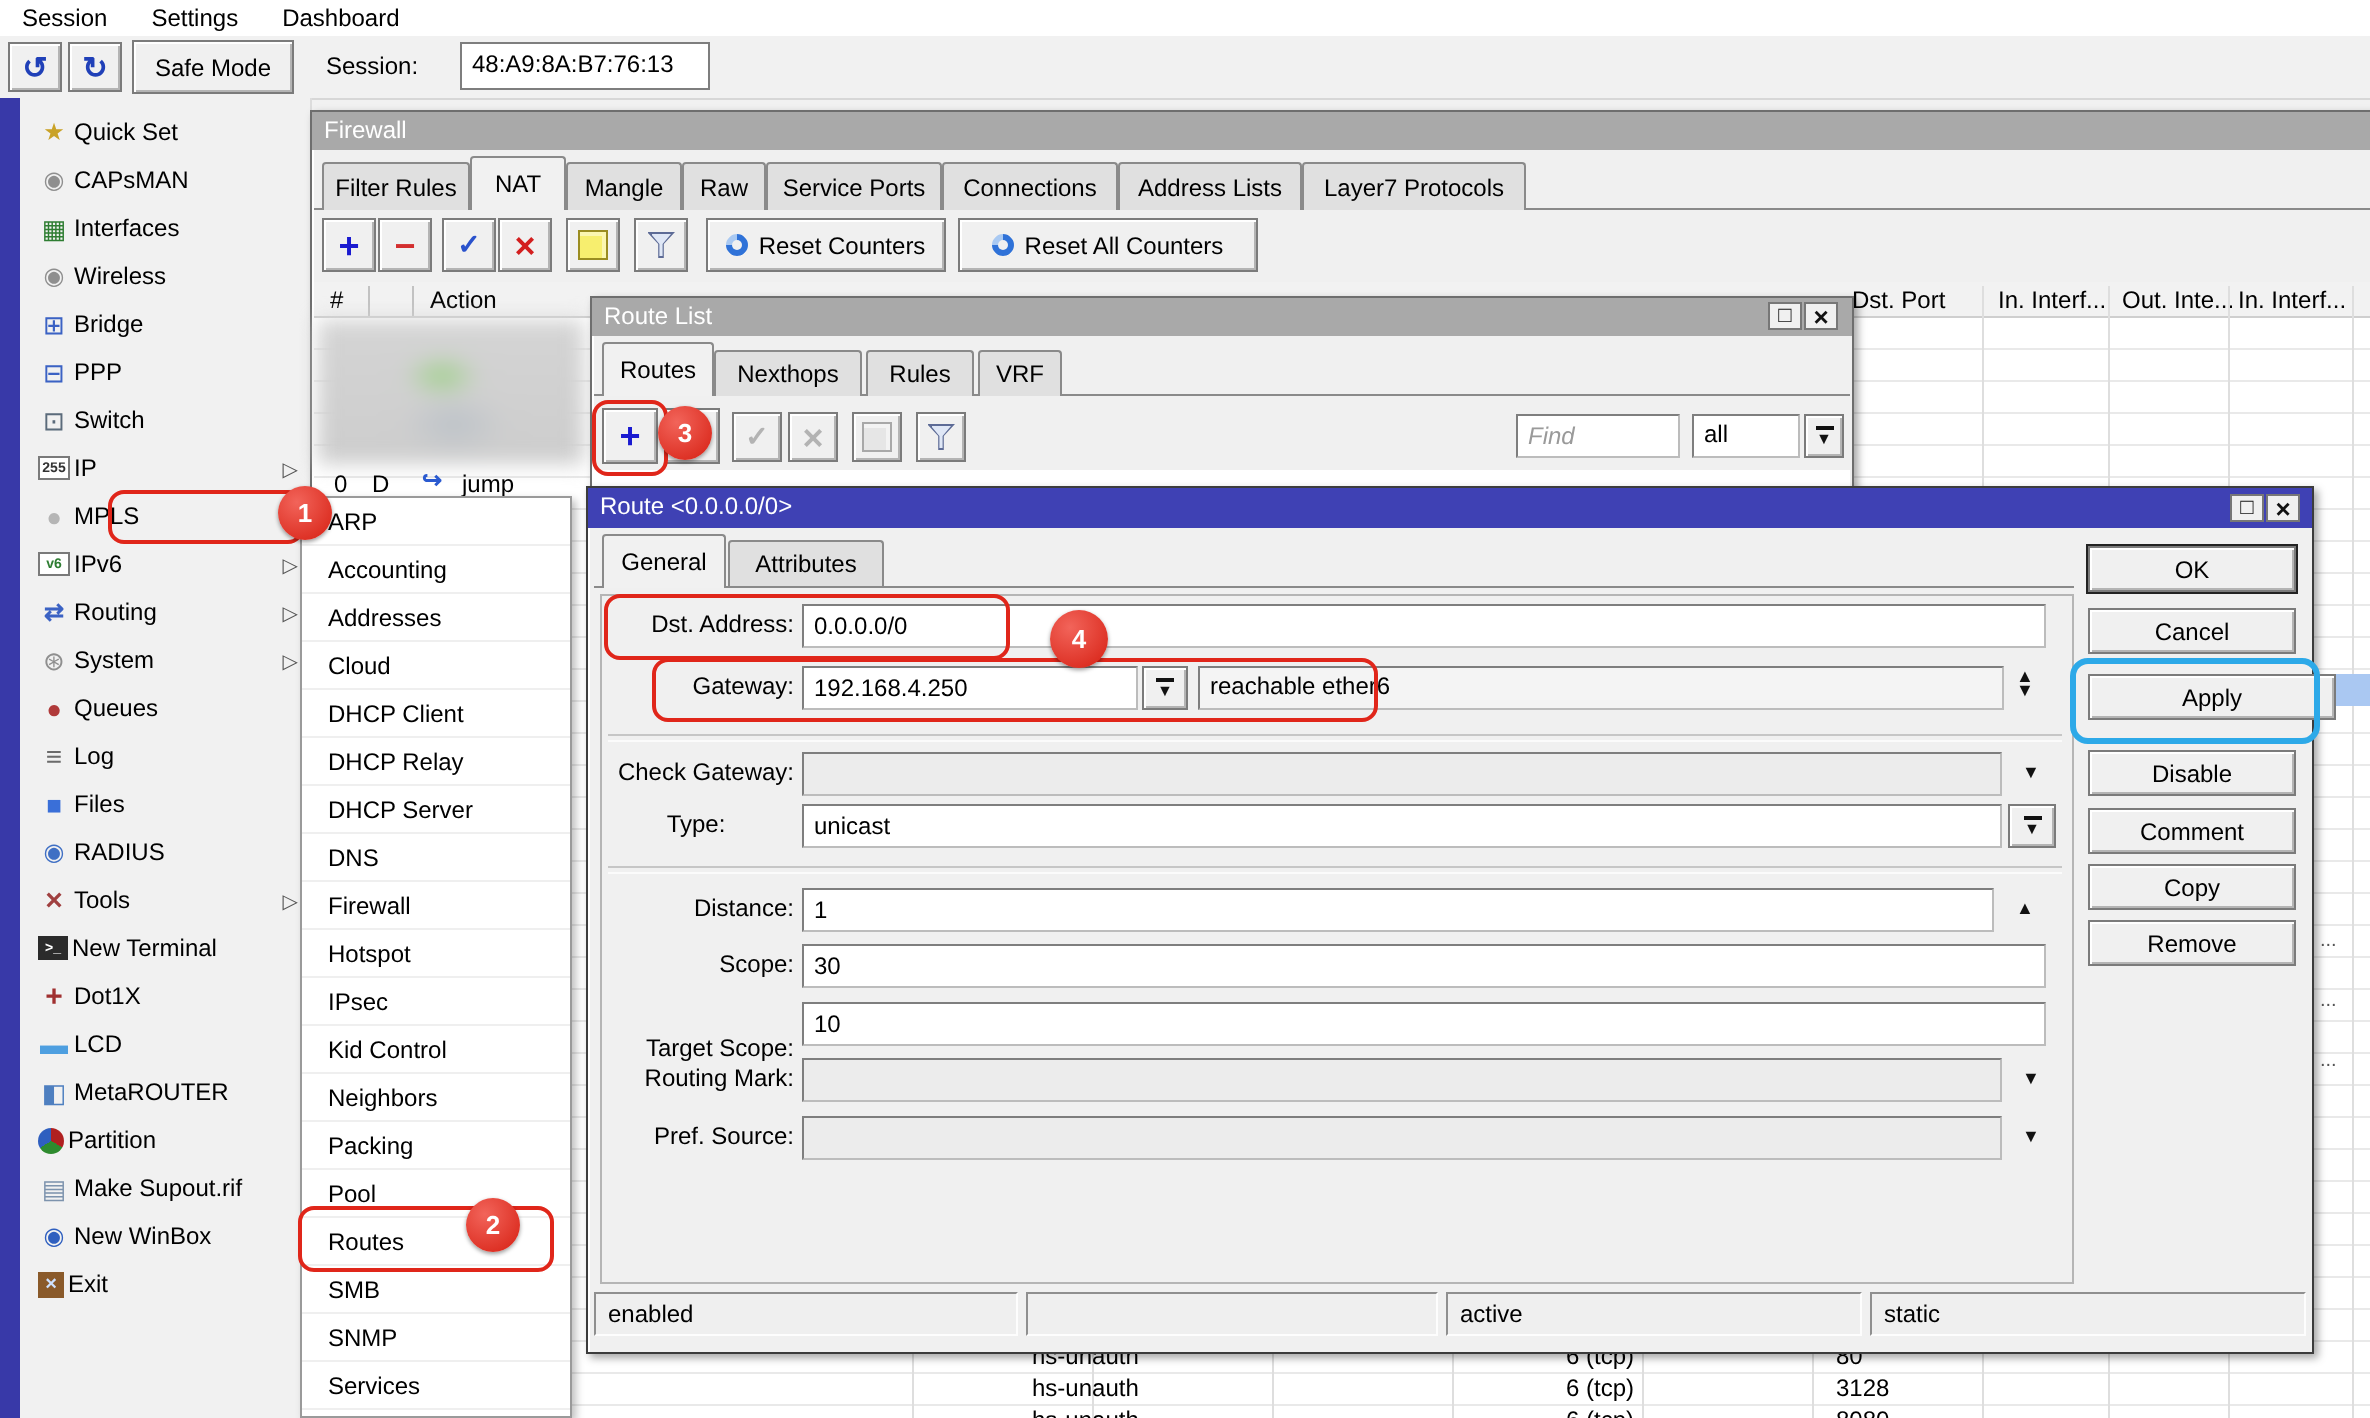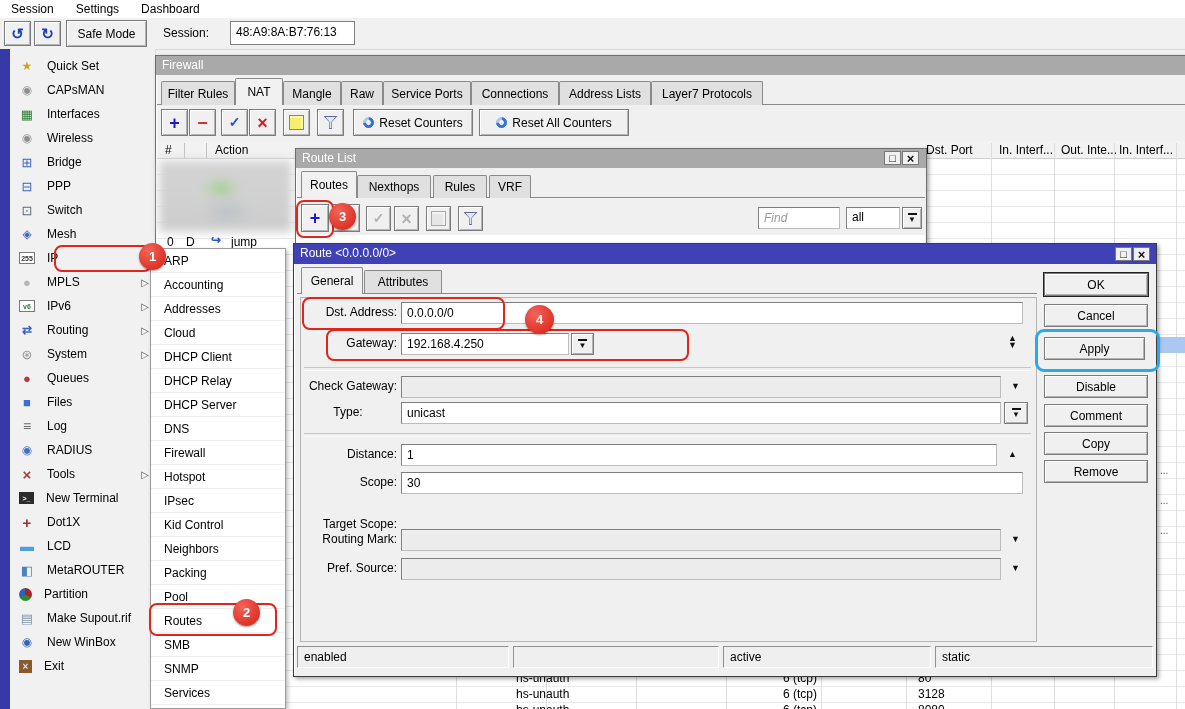--- a/index.html
+++ b/index.html
@@ -60,21 +60,21 @@
   .menubar{position:absolute;left:0;top:0;width:1185px;height:18px;background:#fff;display:flex;align-items:center}
   .menu-item{padding:0 11px;height:18px;display:flex;align-items:center}
   .main-toolbar{position:absolute;left:0;top:18px;width:1185px;height:31px;background:#f1f1f1;border-bottom:1px solid #d7d7d7}
   .undo-redo{color:#2040b8;font-size:15px;font-weight:bold}
   .sessbox{position:absolute;box-sizing:border-box;height:24px;background:#fff;border:1px solid #7e7e7e;
            padding:3px 5px;font-size:12px;white-space:nowrap}
   
   .stripe{position:absolute;left:0;top:49px;width:10px;height:660px;background:#3839a8}
   .sidebar{position:absolute;left:10px;top:49px;width:145px;height:660px;background:#f1f1f1;border-right:1px solid #dcdcdc}
   .side-list{position:absolute;left:0;top:5px;width:145px}
-  .side-item{height:24px;display:flex;align-items:center;gap:12px;padding:0 6px 0 9px;box-sizing:border-box}
+  .side-item{height:24px;display:flex;align-items:center;gap:2px;padding:0 6px 0 9px;box-sizing:border-box}
   .slabel{white-space:nowrap}
   .sarrow{margin-left:auto;color:#555}
   .sarrow::before{content:"▷";font-size:10px}
   .si{width:16px;height:16px;display:flex;align-items:center;justify-content:center;font-size:12px;flex:none;box-sizing:border-box}
   .i-qs::before{content:"★";color:#c9a227;font-size:12px}
   .i-caps::before{content:"◉";color:#8f8f8f}
   .i-ifc::before{content:"▦";color:#2e7d32;font-size:13px}
   .i-wless::before{content:"◉";color:#8f8f8f}
   .i-bridge::before{content:"⊞";color:#3b62c4;font-size:13px}
   .i-ppp::before{content:"⊟";color:#3b62c4;font-size:13px}
@@ -171,24 +171,20 @@
       </div>
     <div class="side-item">
         <span class="si i-ppp"></span>
         <span class="slabel">PPP</span>
       </div>
     <div class="side-item">
         <span class="si i-switch"></span>
         <span class="slabel">Switch</span>
       </div>
     <div class="side-item">
-        <span class="si i-mesh"></span>
-        <span class="slabel">Mesh</span>
-      </div>
-    <div class="side-item">
         <span class="si i-ip"></span>
         <span class="slabel">IP</span>
         <span class="sarrow"></span>
       </div>
     <div class="side-item">
         <span class="si i-mpls"></span>
         <span class="slabel">MPLS</span>
         <span class="sarrow"></span>
       </div>
     <div class="side-item">
@@ -204,26 +200,26 @@
     <div class="side-item">
         <span class="si i-system"></span>
         <span class="slabel">System</span>
         <span class="sarrow"></span>
       </div>
     <div class="side-item">
         <span class="si i-queues"></span>
         <span class="slabel">Queues</span>
       </div>
     <div class="side-item">
+        <span class="si i-log"></span>
+        <span class="slabel">Log</span>
+      </div>
+    <div class="side-item">
         <span class="si i-files"></span>
         <span class="slabel">Files</span>
-      </div>
-    <div class="side-item">
-        <span class="si i-log"></span>
-        <span class="slabel">Log</span>
       </div>
     <div class="side-item">
         <span class="si i-radius"></span>
         <span class="slabel">RADIUS</span>
       </div>
     <div class="side-item">
         <span class="si i-tools"></span>
         <span class="slabel">Tools</span>
         <span class="sarrow"></span>
       </div>
@@ -417,20 +413,21 @@
   <div style="position:absolute;left:6px;top:53px;width:737px;height:345px;border:1px solid #b5b5b5;box-sizing:border-box"></div>
 
   <div class="lbl" style="left:5px;top:61px;width:98px;text-align:right">Dst. Address:</div>
   <input class="inp" style="left: 107px; top: 58px; width: 622px;" value="0.0.0.0/0">
 
   <div class="lbl" style="left:5px;top:92px;width:98px;text-align:right">Gateway:</div>
   <input class="inp" style="left: 107px; top: 89px; width: 168px;" value="192.168.4.250">
   <div class="btn" style="left:277px;top:89px;width:23px;height:22px">
       <span class="ddbar-icon"></span>
     </div>
+  <div class="inp" style="left:305px;top:89px;width:403px;background:#f4f4f4">reachable ether6</div>
   <div class="spin" style="position:absolute;left:714px;top:91px">
       <span>▲</span>
       <span>▼</span>
     </div>
   <div style="position:absolute;left:10px;top:123px;width:727px;height:2px;border-top:1px solid #c6c6c6;border-bottom:1px solid #fbfbfb"></div>
 
   <div class="lbl" style="left:5px;top:135px;width:98px;text-align:right">Check Gateway:</div>
   <div class="inp gray" style="left:107px;top:132px;width:600px"></div>
   <span class="varr" style="left:717px;top:138px">▼</span>
 
@@ -442,32 +439,33 @@
   <div style="position:absolute;left:10px;top:189px;width:727px;height:2px;border-top:1px solid #c6c6c6;border-bottom:1px solid #fbfbfb"></div>
 
   <div class="lbl" style="left:5px;top:203px;width:98px;text-align:right">Distance:</div>
   <input class="inp" style="left: 107px; top: 200px; width: 596px;" value="1">
   <span class="uparr" style="left:714px;top:206px">▲</span>
 
   <div class="lbl" style="left:5px;top:231px;width:98px;text-align:right">Scope:</div>
   <input class="inp" style="left: 107px; top: 228px; width: 622px;" value="30">
 
   <div class="lbl" style="left:5px;top:273px;width:98px;text-align:right">Target Scope:</div>
+  <input class="inp" style="left: 107px; top: 257px; width: 622px;" value="10">
 
   <div class="lbl" style="left:5px;top:288px;width:98px;text-align:right">Routing Mark:</div>
   <div class="inp gray" style="left:107px;top:285px;width:600px"></div>
   <span class="varr" style="left:717px;top:291px">▼</span>
 
   <div class="lbl" style="left:5px;top:317px;width:98px;text-align:right">Pref. Source:</div>
   <div class="inp gray" style="left:107px;top:314px;width:600px"></div>
   <span class="varr" style="left:717px;top:320px">▼</span>
 
   <div class="btn btn-def" style="left:750px;top:29px;width:104px;height:23px">OK</div>
   <div class="btn" style="left:750px;top:60px;width:104px;height:23px">Cancel</div>
-  <div class="btn" style="left:750px;top:93px;width:101px;height:23px">Apply</div>
+  <div class="btn" style="left:750px;top:93px;width:124px;height:23px">Apply</div>
   <div class="btn" style="left:750px;top:131px;width:104px;height:23px">Disable</div>
   <div class="btn" style="left:750px;top:160px;width:104px;height:23px">Comment</div>
   <div class="btn" style="left:750px;top:188px;width:104px;height:23px">Copy</div>
   <div class="btn" style="left:750px;top:216px;width:104px;height:23px">Remove</div>
 
   <div class="scell" style="left:3px;top:402px;width:212px">enabled</div>
   <div class="scell" style="left:219px;top:402px;width:206px"></div>
   <div class="scell" style="left:429px;top:402px;width:208px">active</div>
   <div class="scell" style="left:641px;top:402px;width:218px">static</div>
 </div>

